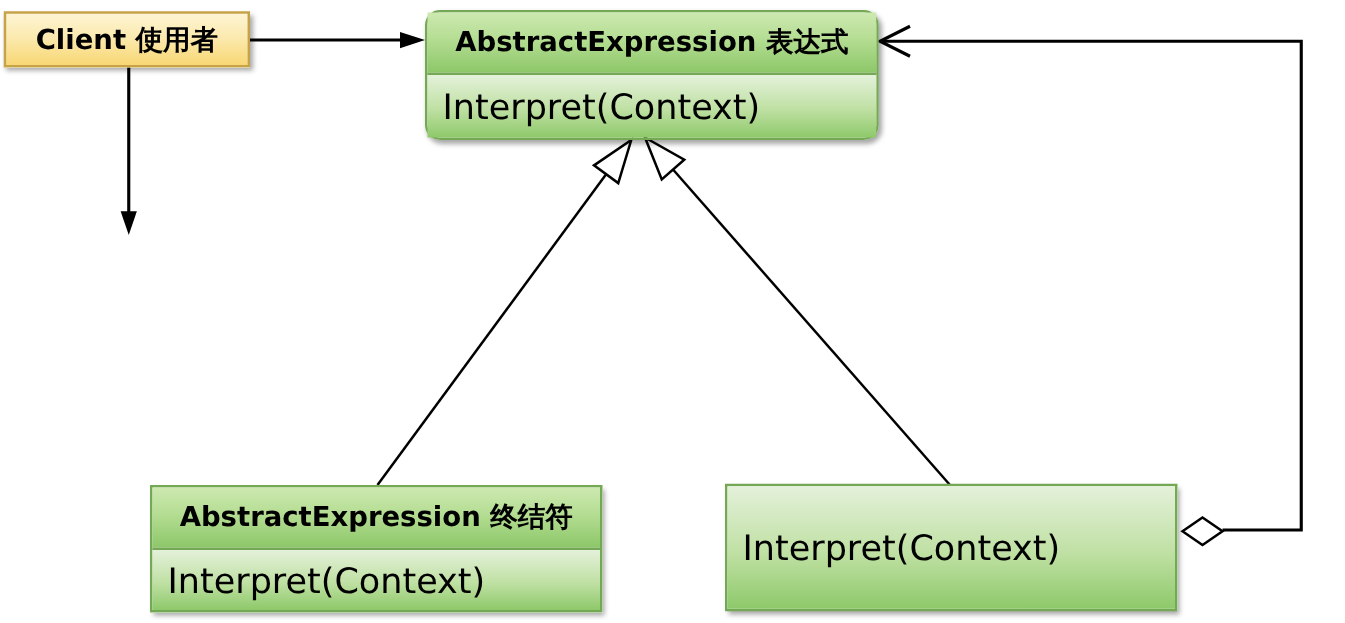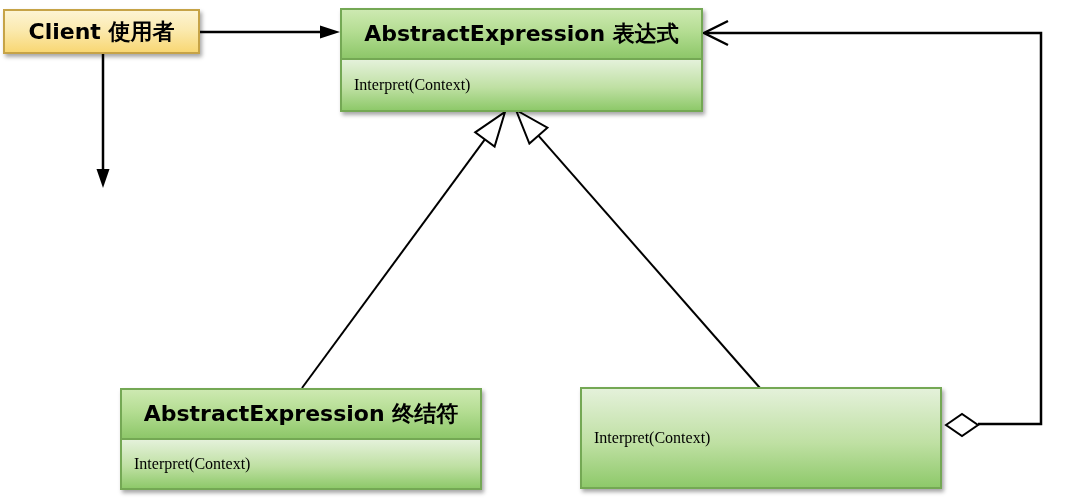--- a/index.html
+++ b/index.html
@@ -61,29 +61,28 @@
     color: #000000;
     white-space: nowrap;
   }
   .class-body {
     box-sizing: border-box;
     flex: 1 1 auto;
     background: linear-gradient(180deg, #e4f1da 0%, #bfe0a3 55%, #8ec96a 100%);
     display: flex;
     align-items: center;
     padding-left: 12px;
-    font-size: 16px;
+    font-size: 28px;
     color: #000000;
     white-space: nowrap;
-    font-family: Liberation Serif, serif;
   }
   
   .node-client       { left: 3px;   top: 9px;   width: 197px; height: 45px; }
   .node-context      { left: 2px;   top: 189px; width: 198px; height: 53px; }
-  .node-abstract     { left: 340px; top: 8px;   width: 363px; height: 104px; }
+  .node-abstract     { left: 340px; top: 8px;   width: 363px; height: 104px; border-radius: 12px; }
   .node-terminal     { left: 120px; top: 388px; width: 362px; height: 102px; }
   .node-nonterminal  { left: 580px; top: 387px; width: 362px; height: 102px; }
 </style>
 </head>
 <body>
 
 <div class="canvas">
 
   <svg class="connector-layer" viewBox="0 0 1076 498" xmlns="http://www.w3.org/2000/svg">
 

